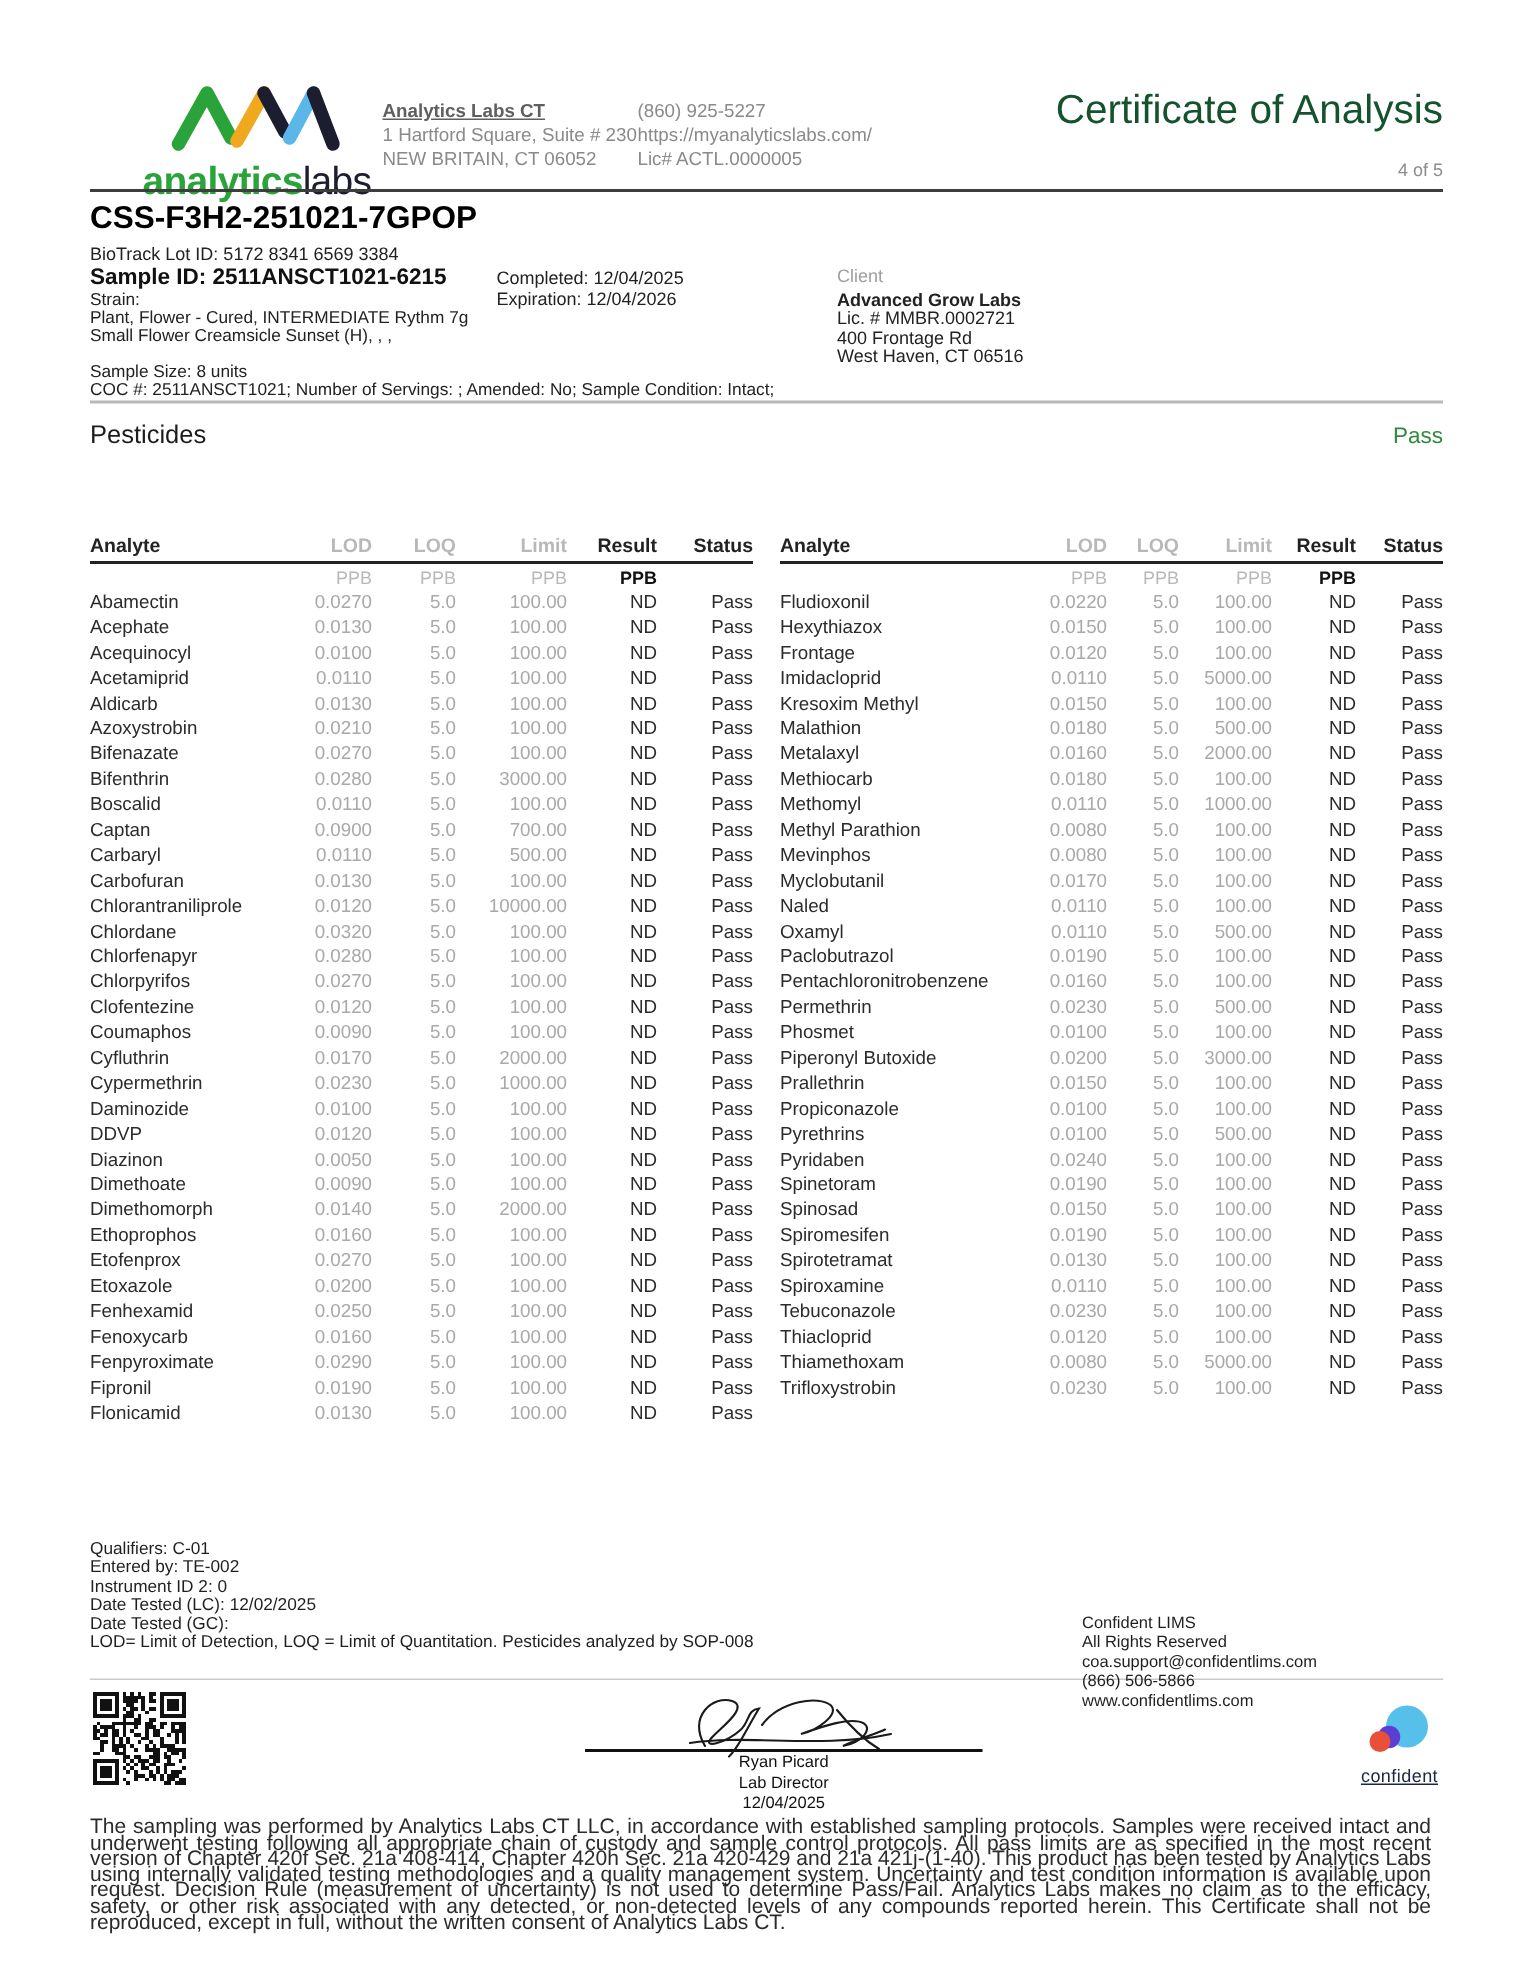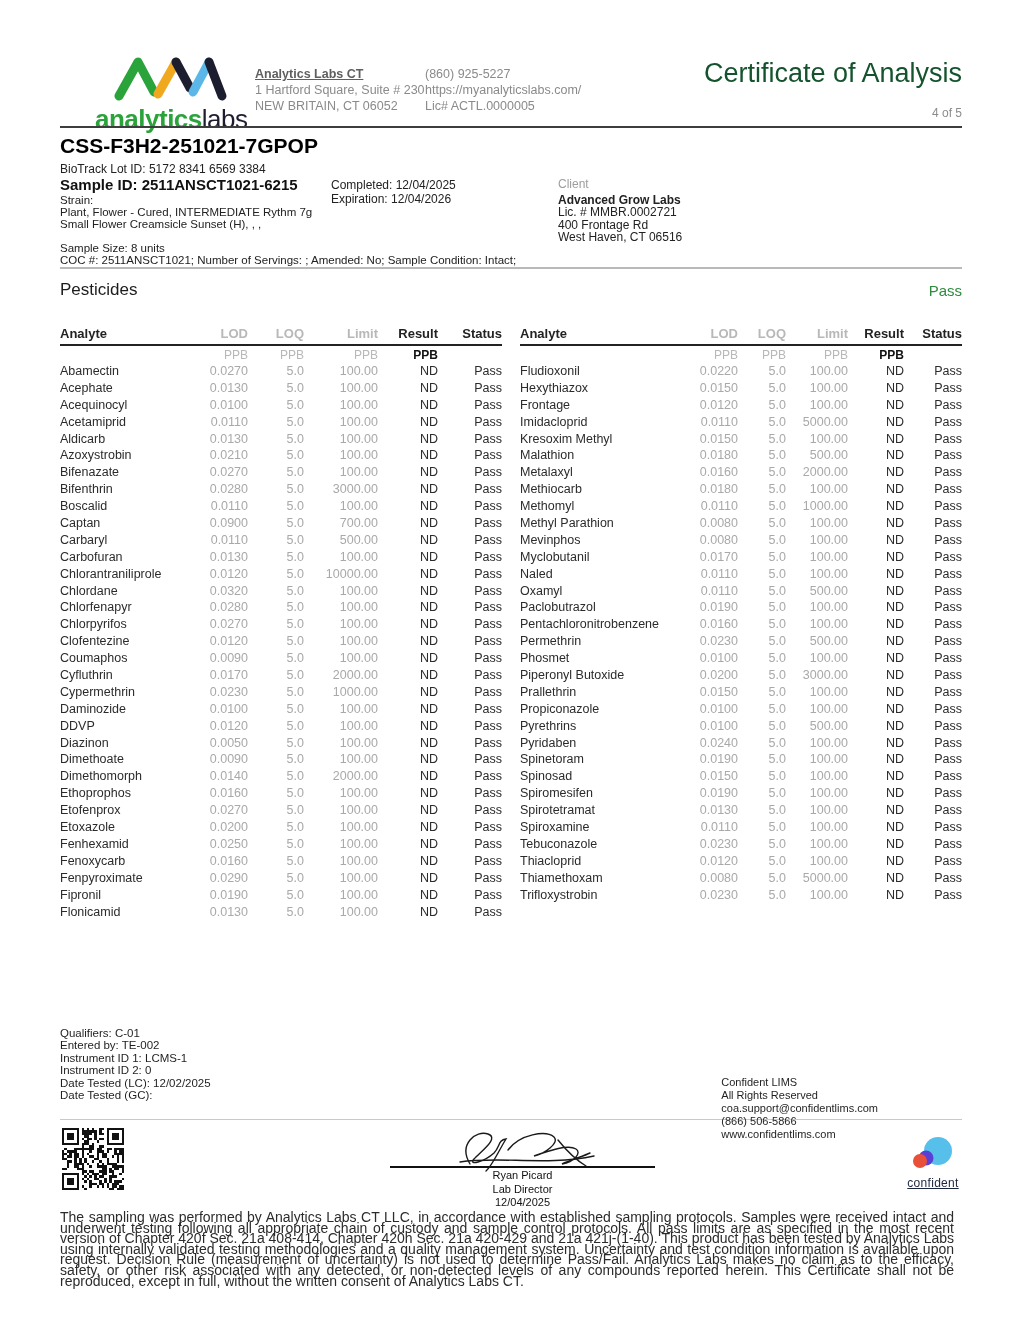--- a/index.html
+++ b/index.html
@@ -35,21 +35,21 @@
   .sec-title{left:60px;top:280px;font-size:17px;color:#1c1c1c;}
   .sec-pass{right:62px;top:282px;font-size:15px;color:var(--pass-green);font-weight:500;}
   
   .half{top:326px;width:442px;}
   .half.l{left:60px;}
   .half.r{left:520px;}
   .thead,.tunits,.trow{display:grid;align-items:baseline;}
   .half.l .thead,.half.l .tunits,.half.l .trow{grid-template-columns:1fr 62px 56px 74px 60px 64px;}
   .half.r .thead,.half.r .tunits,.half.r .trow{grid-template-columns:1fr 52px 48px 62px 56px 58px;}
   .thead{font-size:13px;font-weight:bold;padding-bottom:3px;}
-  .thead .gr{color:#b8b8b8;}
+  .thead .gr{color:#b8b8b8;margin-top:30px;}
   .thead span,.tunits span,.trow span{white-space:nowrap;}
   .thead .num,.tunits .num,.trow .num,.thead .res,.tunits .res,.trow .res,.thead .st,.trow .st{text-align:right;}
   .thead-rule{height:2px;background:#222;margin-bottom:2px;}
   .tunits{font-size:12px;height:15px;}
   .tunits .gr{color:#b8b8b8;}
   .tunits .res{font-weight:bold;color:#111;}
   .trow{font-size:12.5px;height:16.9px;line-height:16.9px;}
   .trow .an{color:#2b2b2b;overflow:hidden;}
   .trow .num{color:#a9a9a9;}
   .trow .res,.trow .st{color:#2b2b2b;}
@@ -685,24 +685,24 @@
           <span class="num">100.00</span>
           <span class="res">ND</span>
           <span class="st">Pass</span>
         </div>
       </div>
   </div>
 
   <div class="abs quals">
     <div>Qualifiers: C-01</div>
     <div>Entered by: TE-002</div>
-    <div>Instrument ID 1: LCMS-1</div>
     <div>Instrument ID 2: 0</div>
     <div>Date Tested (LC): 12/02/2025</div>
     <div>Date Tested (GC):</div>
+    <div>LOD= Limit of Detection, LOQ = Limit of Quantitation. Pesticides analyzed by SOP-008</div>
   </div>
 
   <div class="abs ft-rule"></div>
 
   <div class="abs qr">
     <svg id="qr-svg" width="62" height="62" viewBox="0 0 25 25" shape-rendering="crispEdges">
         <g fill="#111">
           <rect x="0" y="0" width="1" height="1"></rect>
           <rect x="1" y="0" width="1" height="1"></rect>
           <rect x="2" y="0" width="1" height="1"></rect>

